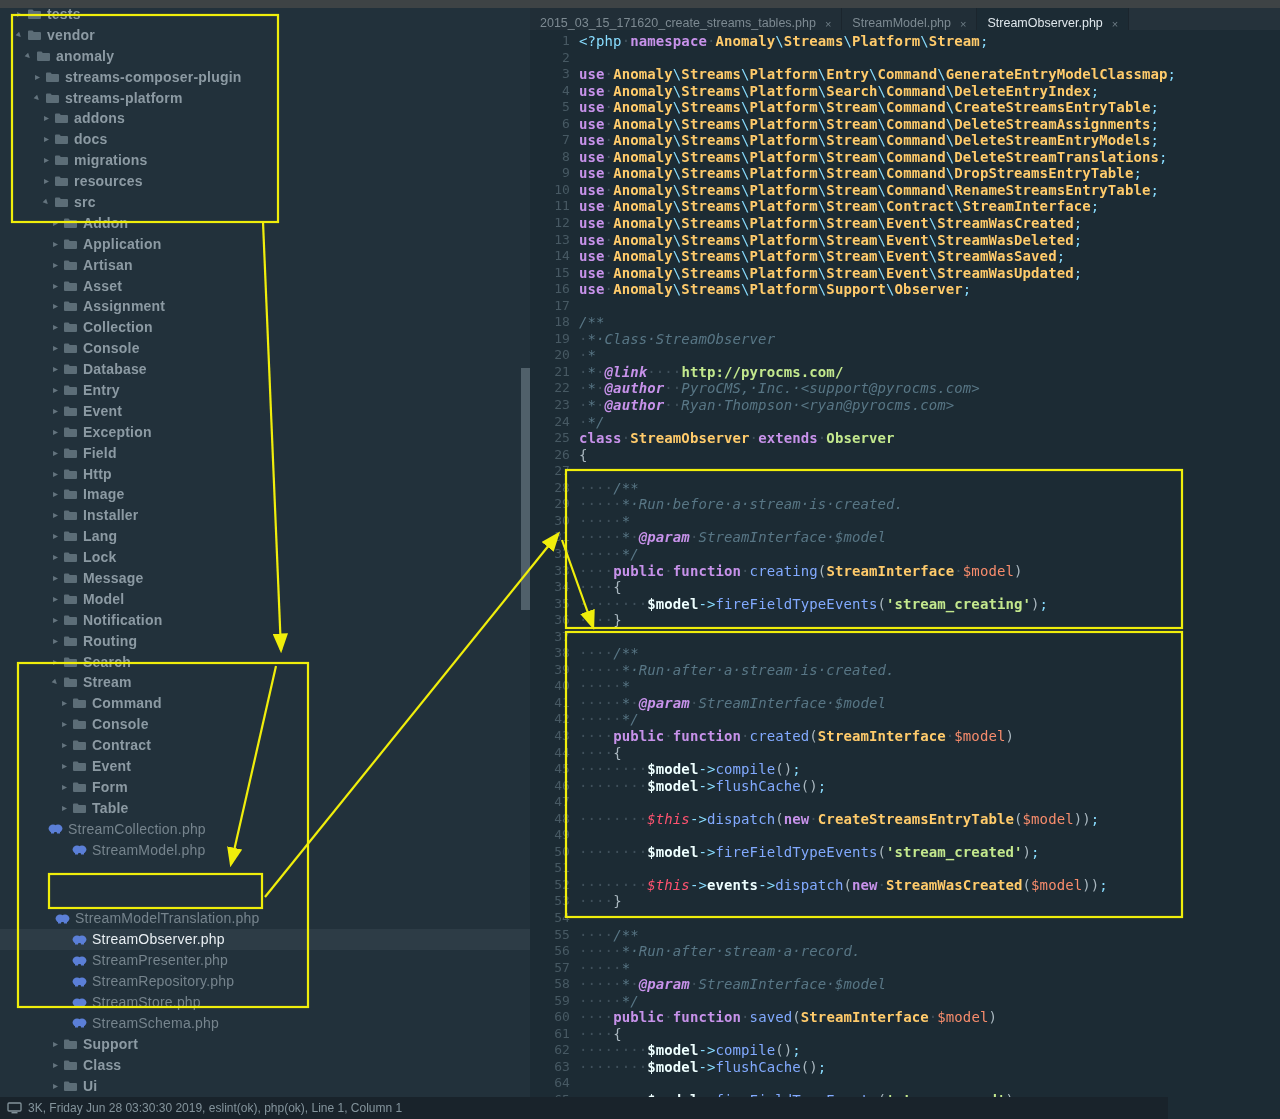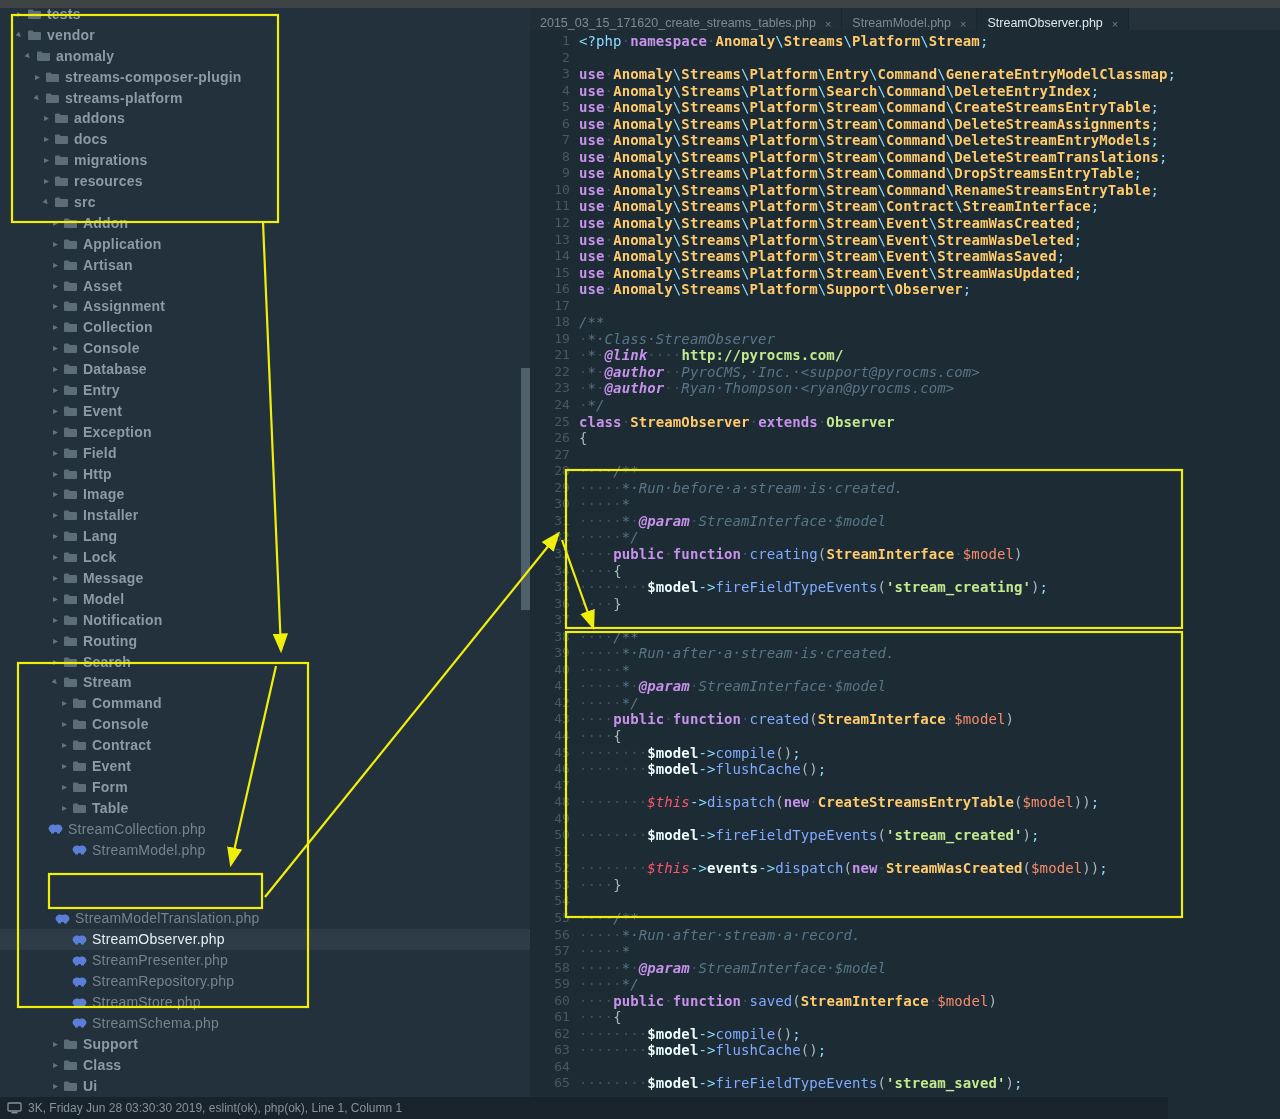--- a/index.html
+++ b/index.html
@@ -585,20 +585,21 @@
         <div class="cline"><span class="gut">10</span><span class="ctext"><span class="tk-k">use</span><span class="tk-w">·</span><span class="tk-i">Anomaly</span><span class="tk-o">\</span><span class="tk-i">Streams</span><span class="tk-o">\</span><span class="tk-i">Platform</span><span class="tk-o">\</span><span class="tk-i">Stream</span><span class="tk-o">\</span><span class="tk-i">Command</span><span class="tk-o">\</span><span class="tk-i">RenameStreamsEntryTable</span><span class="tk-o">;</span></span></div>
         <div class="cline"><span class="gut">11</span><span class="ctext"><span class="tk-k">use</span><span class="tk-w">·</span><span class="tk-i">Anomaly</span><span class="tk-o">\</span><span class="tk-i">Streams</span><span class="tk-o">\</span><span class="tk-i">Platform</span><span class="tk-o">\</span><span class="tk-i">Stream</span><span class="tk-o">\</span><span class="tk-i">Contract</span><span class="tk-o">\</span><span class="tk-i">StreamInterface</span><span class="tk-o">;</span></span></div>
         <div class="cline"><span class="gut">12</span><span class="ctext"><span class="tk-k">use</span><span class="tk-w">·</span><span class="tk-i">Anomaly</span><span class="tk-o">\</span><span class="tk-i">Streams</span><span class="tk-o">\</span><span class="tk-i">Platform</span><span class="tk-o">\</span><span class="tk-i">Stream</span><span class="tk-o">\</span><span class="tk-i">Event</span><span class="tk-o">\</span><span class="tk-i">StreamWasCreated</span><span class="tk-o">;</span></span></div>
         <div class="cline"><span class="gut">13</span><span class="ctext"><span class="tk-k">use</span><span class="tk-w">·</span><span class="tk-i">Anomaly</span><span class="tk-o">\</span><span class="tk-i">Streams</span><span class="tk-o">\</span><span class="tk-i">Platform</span><span class="tk-o">\</span><span class="tk-i">Stream</span><span class="tk-o">\</span><span class="tk-i">Event</span><span class="tk-o">\</span><span class="tk-i">StreamWasDeleted</span><span class="tk-o">;</span></span></div>
         <div class="cline"><span class="gut">14</span><span class="ctext"><span class="tk-k">use</span><span class="tk-w">·</span><span class="tk-i">Anomaly</span><span class="tk-o">\</span><span class="tk-i">Streams</span><span class="tk-o">\</span><span class="tk-i">Platform</span><span class="tk-o">\</span><span class="tk-i">Stream</span><span class="tk-o">\</span><span class="tk-i">Event</span><span class="tk-o">\</span><span class="tk-i">StreamWasSaved</span><span class="tk-o">;</span></span></div>
         <div class="cline"><span class="gut">15</span><span class="ctext"><span class="tk-k">use</span><span class="tk-w">·</span><span class="tk-i">Anomaly</span><span class="tk-o">\</span><span class="tk-i">Streams</span><span class="tk-o">\</span><span class="tk-i">Platform</span><span class="tk-o">\</span><span class="tk-i">Stream</span><span class="tk-o">\</span><span class="tk-i">Event</span><span class="tk-o">\</span><span class="tk-i">StreamWasUpdated</span><span class="tk-o">;</span></span></div>
         <div class="cline"><span class="gut">16</span><span class="ctext"><span class="tk-k">use</span><span class="tk-w">·</span><span class="tk-i">Anomaly</span><span class="tk-o">\</span><span class="tk-i">Streams</span><span class="tk-o">\</span><span class="tk-i">Platform</span><span class="tk-o">\</span><span class="tk-i">Support</span><span class="tk-o">\</span><span class="tk-i">Observer</span><span class="tk-o">;</span></span></div>
         <div class="cline"><span class="gut">17</span><span class="ctext"></span></div>
         <div class="cline"><span class="gut">18</span><span class="ctext"><span class="tk-c">/**</span></span></div>
         <div class="cline"><span class="gut">19</span><span class="ctext"><span class="tk-w">·</span><span class="tk-c">*·Class·StreamObserver</span></span></div>
+        <div class="cline"><span class="gut">20</span><span class="ctext"><span class="tk-w">·</span><span class="tk-c">*</span></span></div>
         <div class="cline"><span class="gut">21</span><span class="ctext"><span class="tk-w">·</span><span class="tk-c">*</span><span class="tk-w">·</span><span class="tk-t">@link</span><span class="tk-w">····</span><span class="tk-s">http://pyrocms.com/</span></span></div>
         <div class="cline"><span class="gut">22</span><span class="ctext"><span class="tk-w">·</span><span class="tk-c">*</span><span class="tk-w">·</span><span class="tk-t">@author</span><span class="tk-w">··</span><span class="tk-c">PyroCMS,·Inc.·&lt;support@pyrocms.com&gt;</span></span></div>
         <div class="cline"><span class="gut">23</span><span class="ctext"><span class="tk-w">·</span><span class="tk-c">*</span><span class="tk-w">·</span><span class="tk-t">@author</span><span class="tk-w">··</span><span class="tk-c">Ryan·Thompson·&lt;ryan@pyrocms.com&gt;</span></span></div>
         <div class="cline"><span class="gut">24</span><span class="ctext"><span class="tk-w">·</span><span class="tk-c">*/</span></span></div>
         <div class="cline"><span class="gut">25</span><span class="ctext"><span class="tk-k">class</span><span class="tk-w">·</span><span class="tk-i">StreamObserver</span><span class="tk-w">·</span><span class="tk-k">extends</span><span class="tk-w">·</span><span class="tk-s">Observer</span></span></div>
         <div class="cline"><span class="gut">26</span><span class="ctext"><span class="tk-p">{</span></span></div>
         <div class="cline"><span class="gut">27</span><span class="ctext"></span></div>
         <div class="cline"><span class="gut">28</span><span class="ctext"><span class="tk-w">····</span><span class="tk-c">/**</span></span></div>
         <div class="cline"><span class="gut">29</span><span class="ctext"><span class="tk-w">·····</span><span class="tk-c">*·Run·before·a·stream·is·created.</span></span></div>
         <div class="cline"><span class="gut">30</span><span class="ctext"><span class="tk-w">·····</span><span class="tk-c">*</span></span></div>

